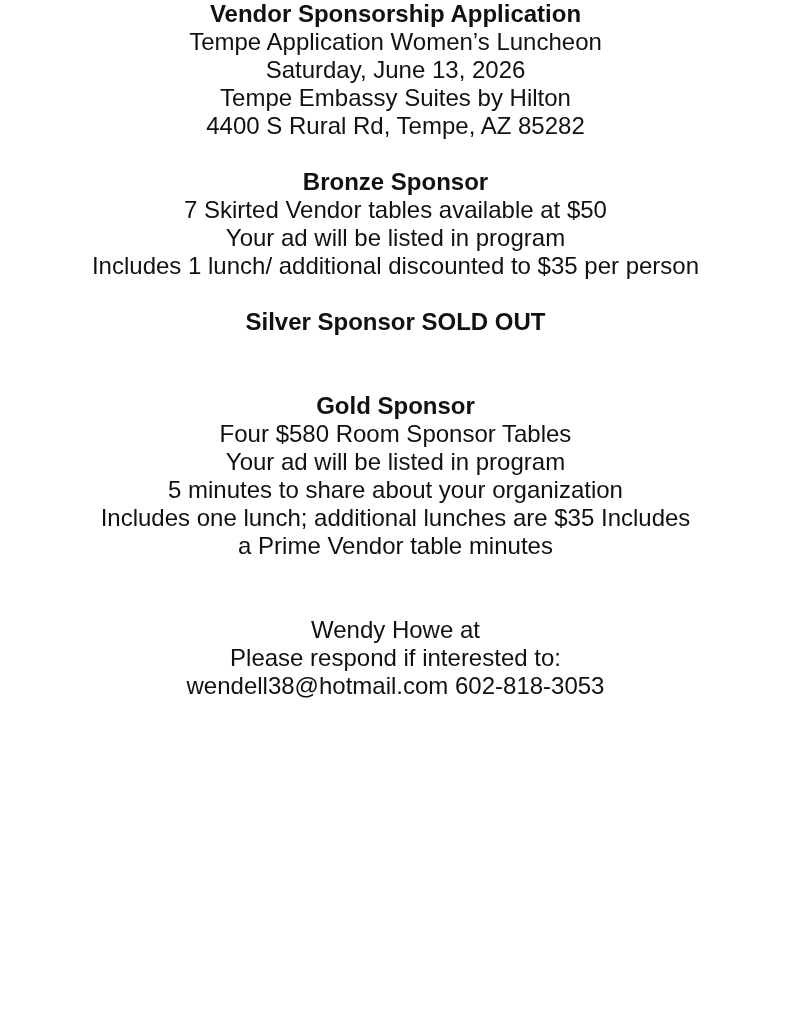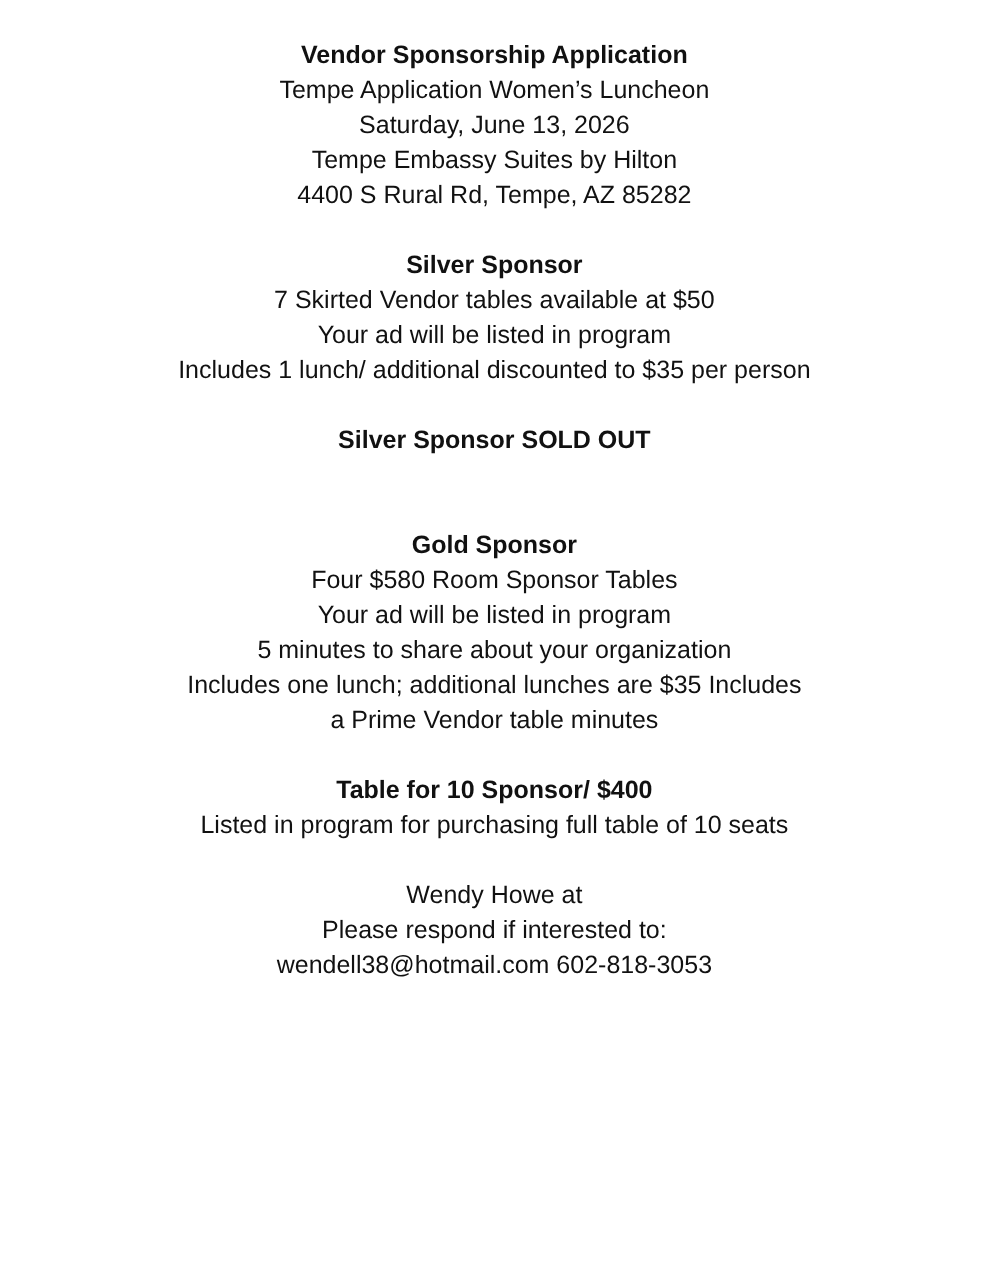--- a/index.html
+++ b/index.html
@@ -8,26 +8,25 @@
     background: #ffffff;
   }
   .page {
     position: relative;
     width: 791px;
     height: 1023px;
     margin: 0 auto;
     background: #ffffff;
     overflow: hidden;
     font-family: "Liberation Sans", sans-serif;
-    font-size: 20px;
+    font-size: 24px;
     line-height: 28px;
     color: #111111;
     text-align: center;
     box-sizing: border-box;
-    padding-top: 30px;
   }
   .line {
     min-height: 28px;
     white-space: nowrap;
   }
   .heading {
     font-weight: 700;
   }
   .gap-1 { height: 28px; }
   .gap-2 { height: 56px; }
@@ -41,21 +40,21 @@
     <div class="line heading">Vendor Sponsorship Application</div>
     <div class="line">Tempe Application Women’s Luncheon</div>
     <div class="line">Saturday, June 13, 2026</div>
     <div class="line">Tempe Embassy Suites by Hilton</div>
     <div class="line">4400 S Rural Rd, Tempe, AZ 85282</div>
   </div>
 
   <div class="gap-1"></div>
 
   <div>
-    <div class="line heading">Silver Sponsor</div>
+    <div class="line heading">Bronze Sponsor</div>
     <div class="line">7 Skirted Vendor tables available at $50</div>
     <div class="line">Your ad will be listed in program</div>
     <div class="line">Includes 1 lunch/ additional discounted to $35 per person</div>
   </div>
 
   <div class="gap-1"></div>
 
   <div>
     <div class="line heading">Silver Sponsor SOLD OUT</div>
   </div>
@@ -66,24 +65,20 @@
     <div class="line heading">Gold Sponsor</div>
     <div class="line">Four $580 Room Sponsor Tables</div>
     <div class="line">Your ad will be listed in program</div>
     <div class="line">5 minutes to share about your organization</div>
     <div class="line">Includes one lunch; additional lunches are $35 Includes</div>
     <div class="line">a Prime Vendor table minutes</div>
   </div>
 
   <div class="gap-1"></div>
 
-  <div>
-    <div class="line heading">Table for 10 Sponsor/ $400</div>
-    <div class="line">Listed in program for purchasing full table of 10 seats</div>
-  </div>
 
   <div class="gap-1"></div>
 
   <div>
     <div class="line">Wendy Howe at</div>
     <div class="line">Please respond if interested to:</div>
     <div class="line">wendell38@hotmail.com 602-818-3053</div>
   </div>
 
 </div>

